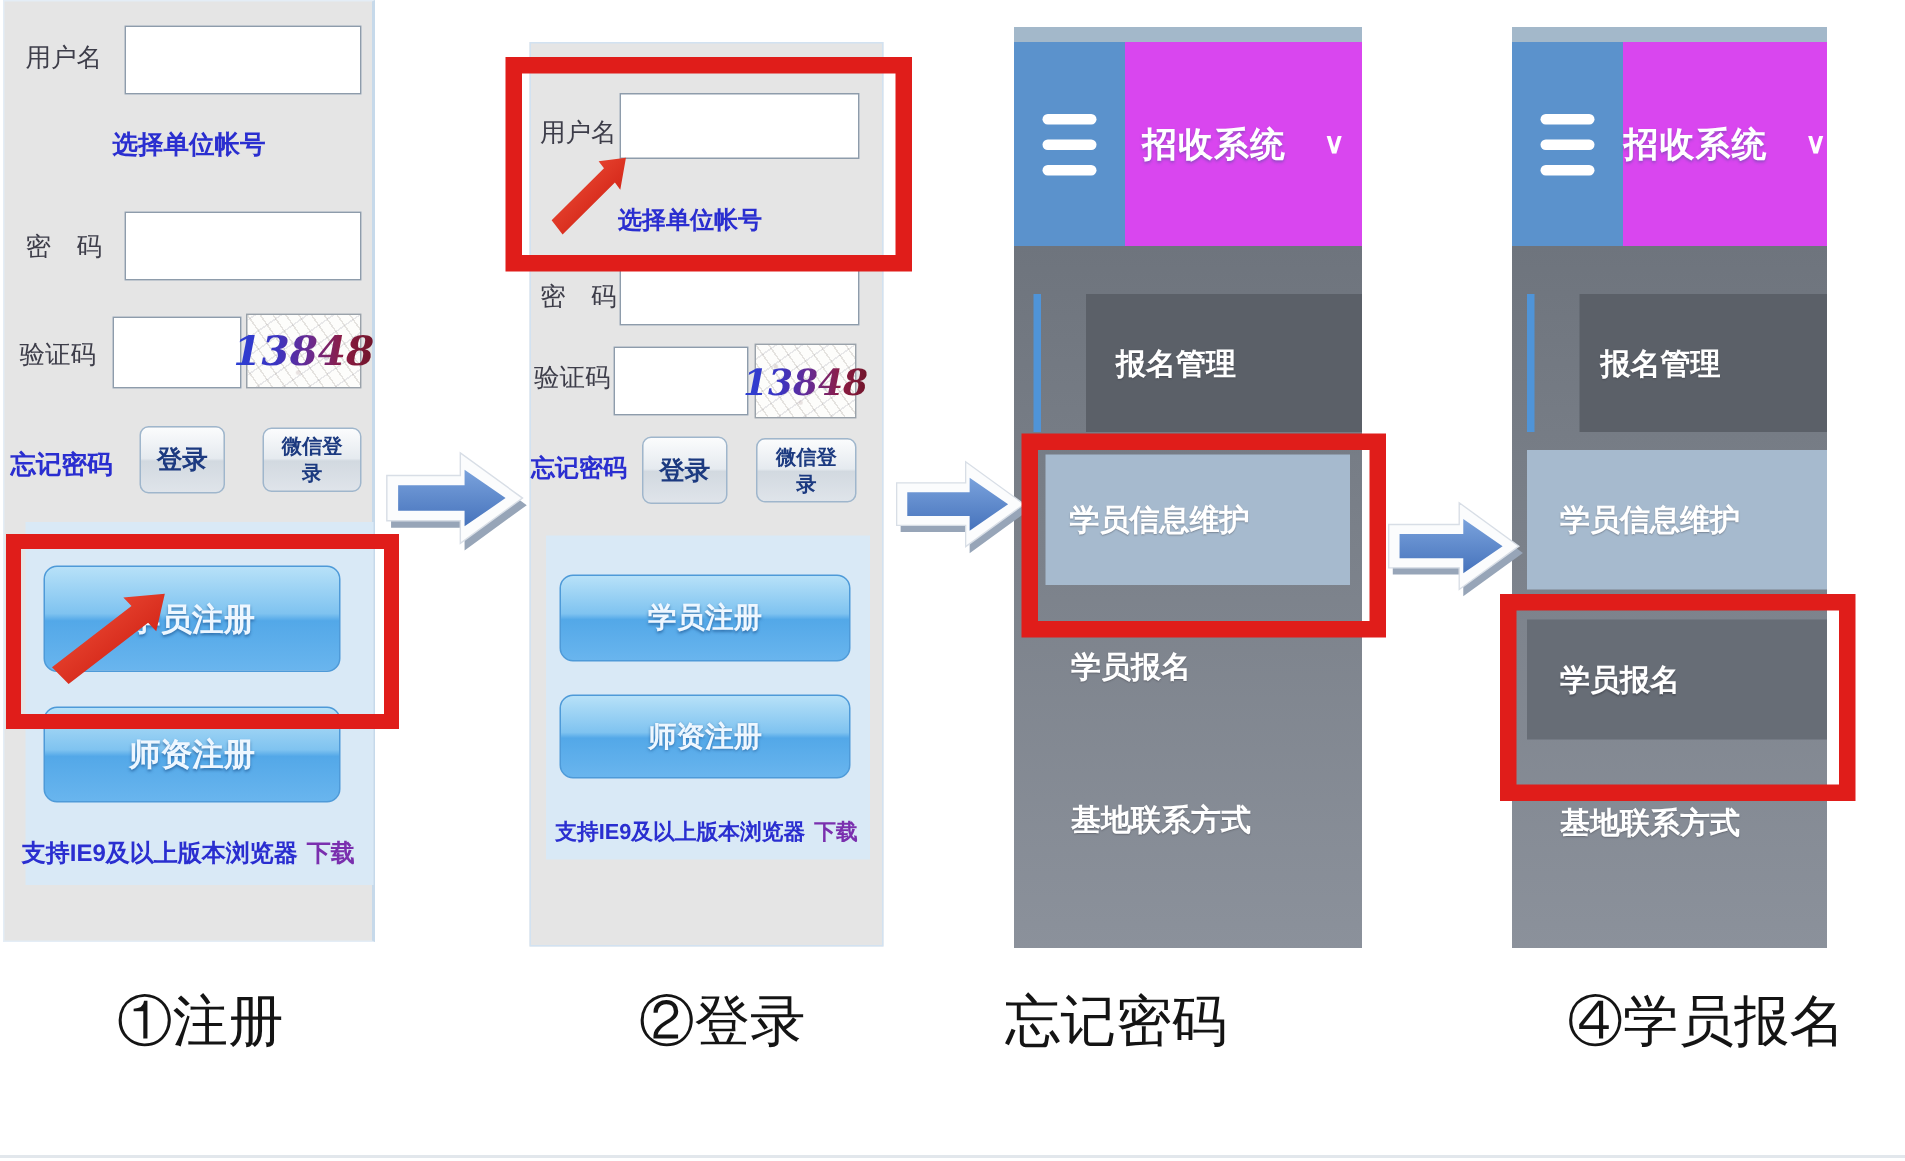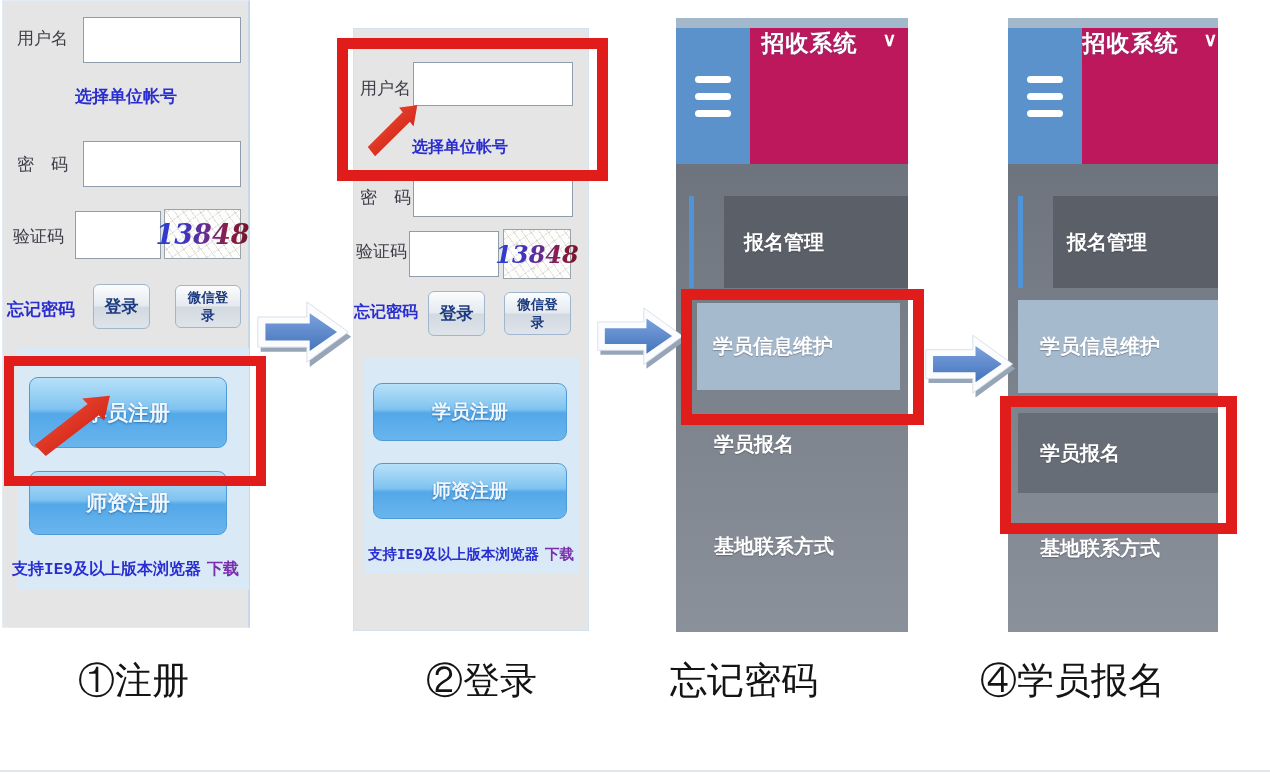--- a/index.html
+++ b/index.html
@@ -44,32 +44,32 @@
     color:#1c3a80;font-weight:bold;display:flex;align-items:center;justify-content:center;
   }
   .blue-btn{
     position:absolute;box-sizing:border-box;cursor:pointer;
     background:linear-gradient(180deg,#b7e1f8 0%,#7fc3f0 45%,#53a8e8 52%,#69b5ee 100%);
     border:1px solid #4e9ad8;border-radius:9px;
     color:#eef7ff;font-weight:bold;display:flex;align-items:center;justify-content:center;
     text-shadow:0 1px 2px rgba(25,80,140,.65);
   }
   .band{position:absolute;background:#d9e9f6;}
-  .ie9-note{position:absolute;width:100%;text-align:center;color:#2a2ed0;font-weight:bold;white-space:nowrap;font-family:Liberation Mono, monospace;}
+  .ie9-note{position:absolute;width:100%;text-align:center;color:#2a2ed0;font-weight:bold;white-space:nowrap;}
   .ie9-note .dl{color:#7a2fae;margin-left:6px;}
 
   
   .menu-panel{overflow:hidden;}
   .p3{left:676px;top:18px;width:232px;height:614px;}
   .p4{left:1008px;top:18px;width:210px;height:614px;}
   .strip{position:absolute;left:0;top:0;width:100%;height:10px;background:#a3b8ca;}
   .hdr{position:absolute;left:0;top:10px;width:100%;height:136px;display:flex;}
   .hdr-left{width:74px;height:100%;background:#5b92cc;display:flex;flex-direction:column;align-items:center;justify-content:center;gap:10px;cursor:pointer;}
   .hdr-left .bar{width:36px;height:7px;border-radius:4px;background:#ffffff;}
-  .hdr-right{flex:1;height:100%;background:#be185d;display:flex;align-items:flex-start;justify-content:center;cursor:pointer;gap:16px;}
+  .hdr-right{flex:1;height:100%;background:#d946ef;display:flex;align-items:center;justify-content:center;cursor:pointer;gap:16px;}
   .hdr-title{color:#fff;font-size:23px;font-weight:bold;letter-spacing:1px;text-shadow:0 1px 2px rgba(40,80,130,.4);white-space:nowrap;}
   .hdr-chev{color:#fff;font-size:19px;margin-left:9px;font-weight:bold;}
   .menu-body{position:absolute;left:0;top:146px;width:100%;height:468px;
     background:linear-gradient(180deg,#6e747d 0%,#7a8089 40%,#8b919b 100%);}
   .accent-bar{position:absolute;background:#4f94d8;}
   .mi{position:absolute;display:flex;align-items:center;color:#fff;font-size:20px;font-weight:bold;cursor:pointer;white-space:nowrap;text-shadow:0 1px 1px rgba(40,40,50,.35);}
   .mi-dark{background:#5b6068;margin-left:30px;}
   .mi-sel{background:#a6bace;}
   .mi-box4{background:#676d76;}
 
@@ -237,15 +237,15 @@
 </svg>
 <svg class="flow-arrow" style="left:924px;top:328px" width="94" height="74" viewBox="0 0 104 78">
   <polygon points="2,22 54,22 54,6 98,38 54,70 54,54 2,54" transform="translate(3,5)" fill="#97a5b8"></polygon>
   <polygon points="2,22 54,22 54,6 98,38 54,70 54,54 2,54" fill="#fbfcfd" stroke="#d8dee6" stroke-width="1"></polygon>
   <polygon points="10,29 57,29 57,18 86,38 57,58 57,47 10,47" fill="url(#flowGrad)"></polygon>
 </svg>
 
 <div class="cap" style="left:78px">①注册</div>
 <div class="cap" style="left:426px">②登录</div>
 <div class="cap" style="left:670px">忘记密码</div>
-<div class="cap" style="left:980px">④学员报名</div>
+<div class="cap" style="left:1045px">④学员报名</div>
 
 <div class="bottom-line"></div>
 
 </body></html>

